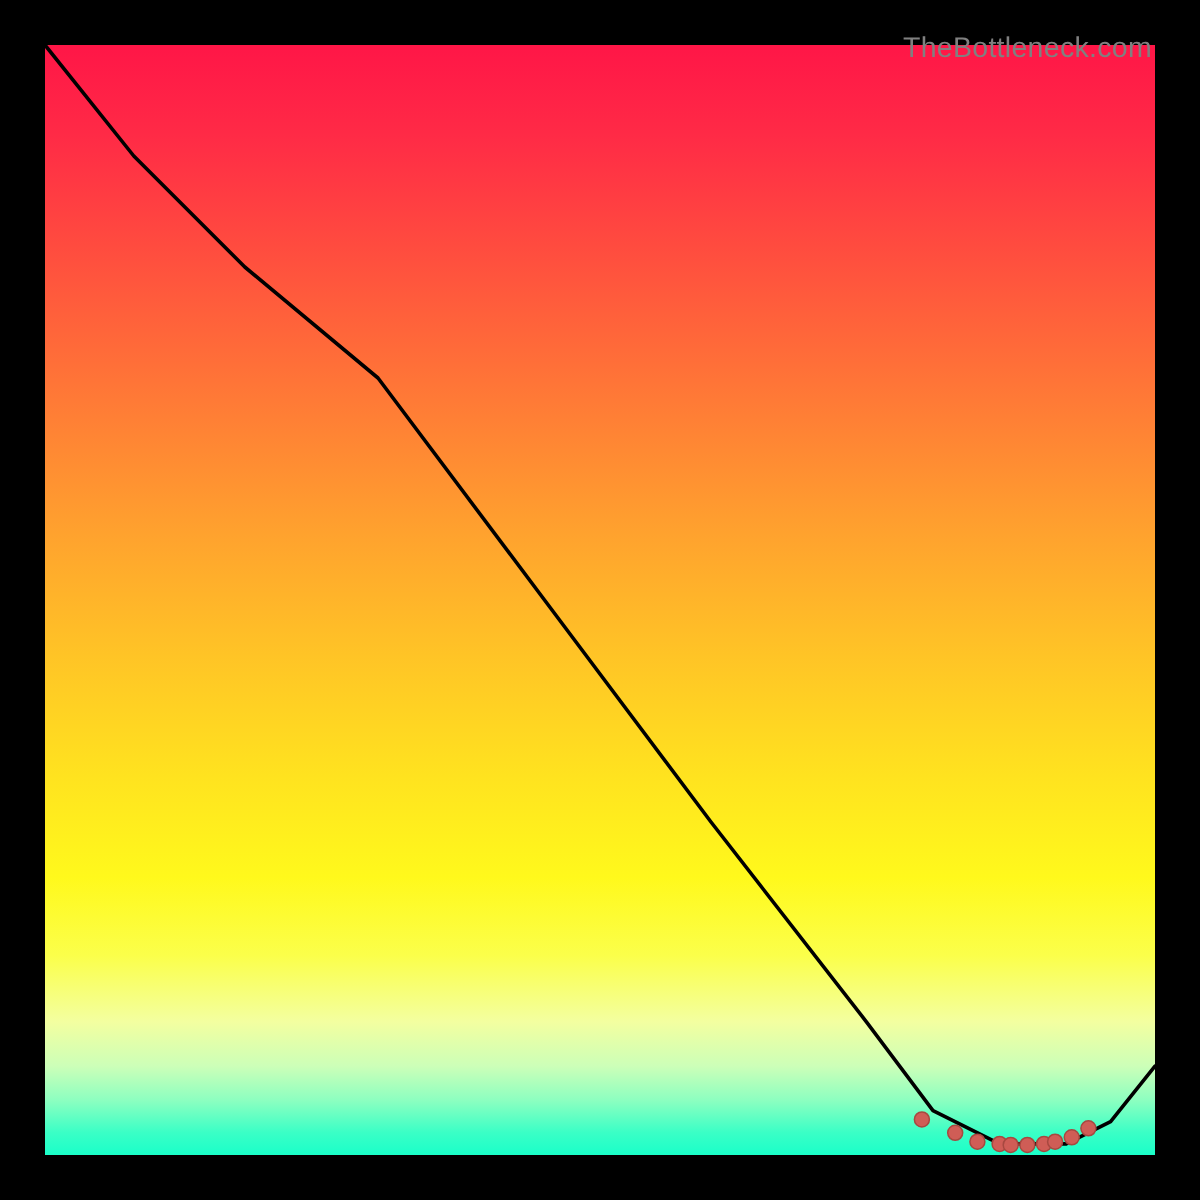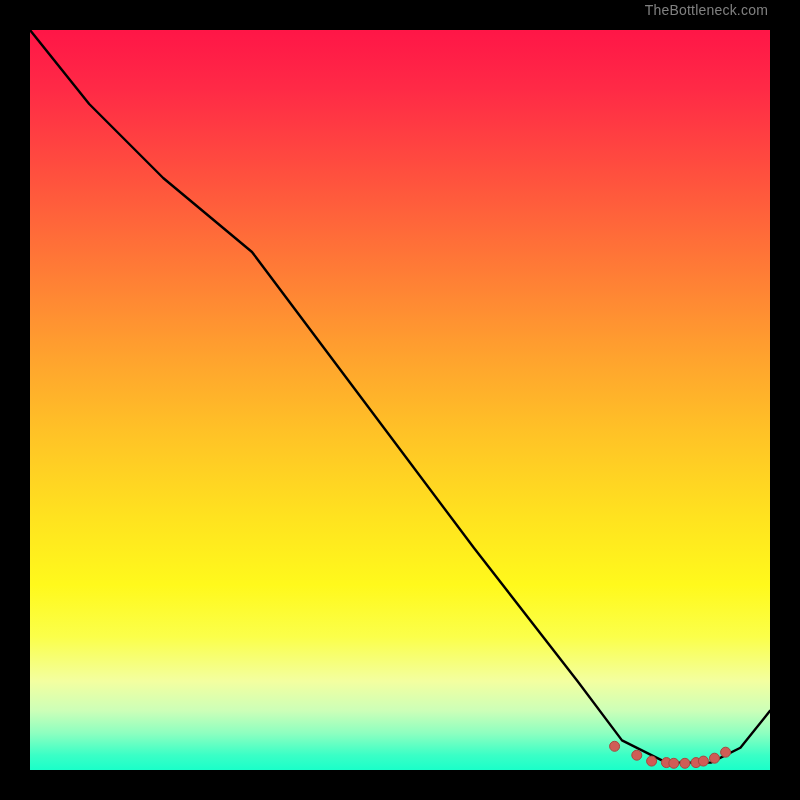--- a/index.html
+++ b/index.html
@@ -55,24 +55,24 @@
   }
   svg.curve {
     position: absolute;
     left: 0;
     top: 0;
     width: 100%;
     height: 100%;
   }
   .watermark {
     position: absolute;
-    top: 2px;
+    top: 22px;
     right: 32px;
     font-family: sans-serif;
-    font-size: 14px;
+    font-size: 19px;
     color: #808080;
     font-weight: 400;
     letter-spacing: 0.2px;
     -webkit-font-smoothing: antialiased;
   }
 </style>
 </head>
 <body>
 
 <div class="frame">

